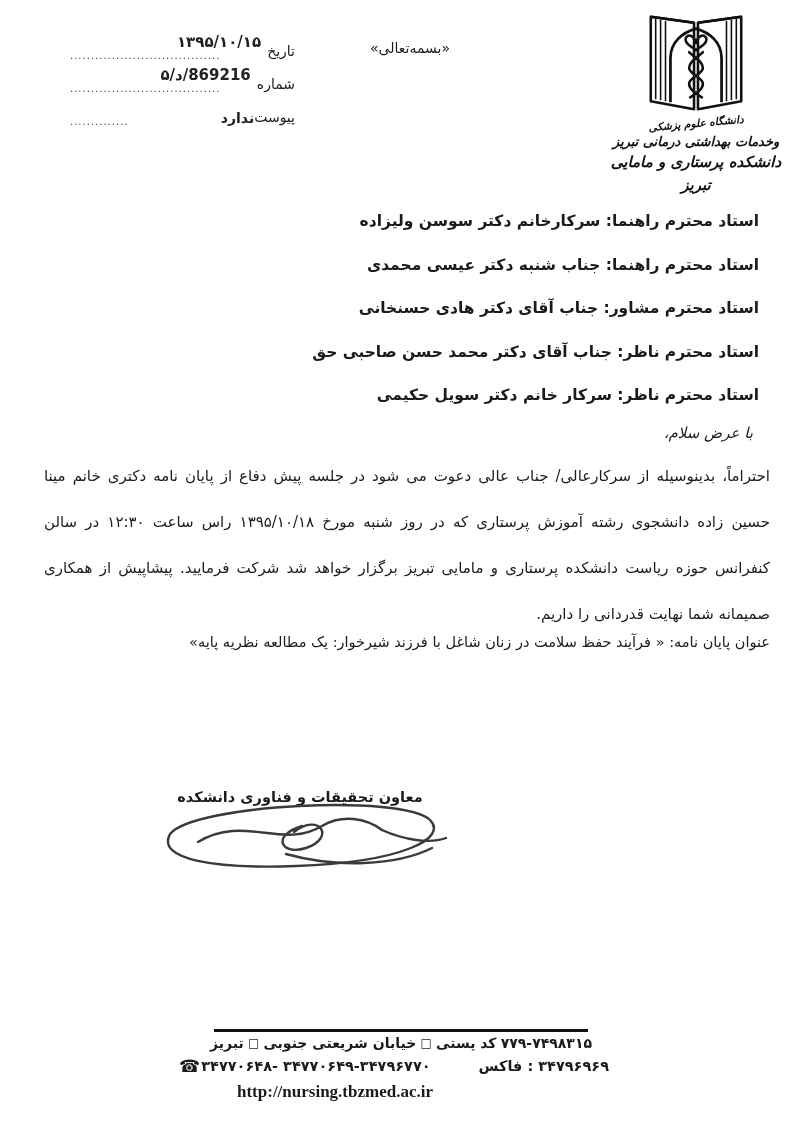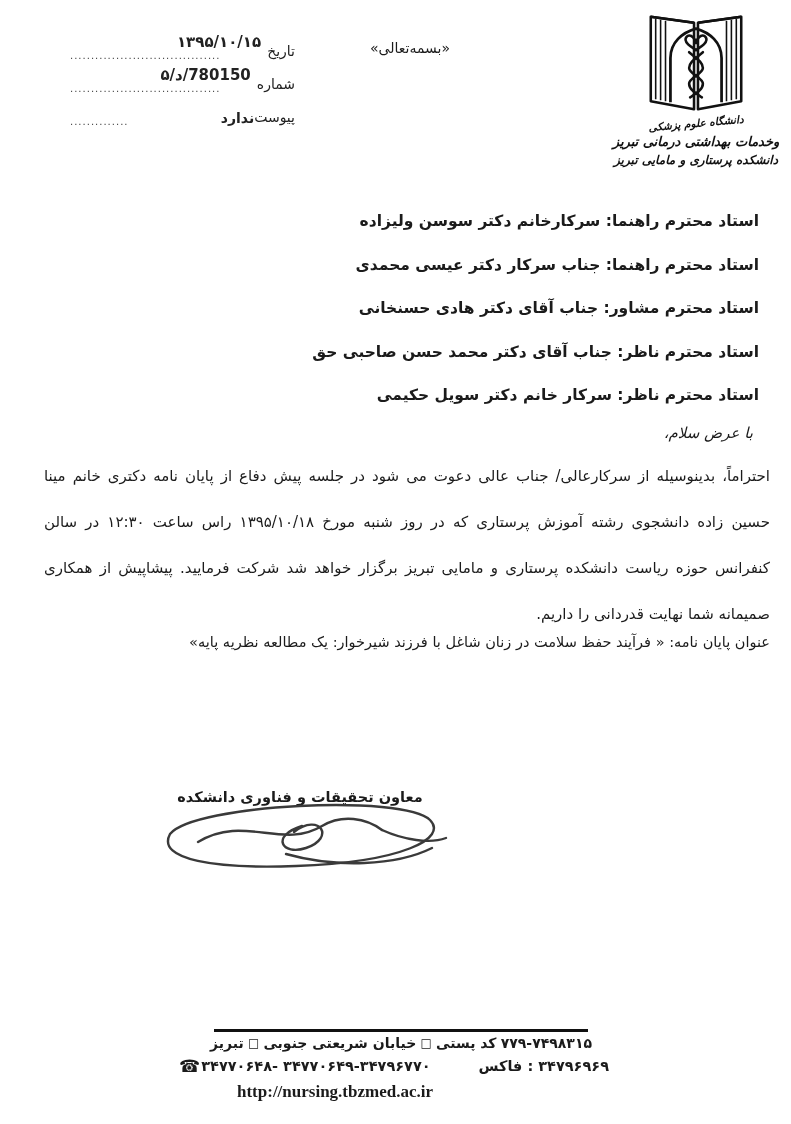--- a/index.html
+++ b/index.html
@@ -18,21 +18,21 @@
   .val-inline { font-weight:600; font-size:14px; margin-bottom:1px; }
   .ltrnum { direction:ltr; unicode-bidi:bidi-override; }
   
   .bismillah { position:absolute; top:40px; left:330px; width:160px; text-align:center; font-size:14px; direction:rtl; }
   
   .logo { position:absolute; top:6px; left:610px; width:172px; text-align:center; }
   .logo svg { display:block; margin:0 auto; }
   .cap { direction:rtl; font-weight:bold; font-style:italic; line-height:1.5; color:#111; }
   .cap1 { font-size:10.5px; transform:rotate(-5deg); margin-top:-2px; }
   .cap2 { font-size:13px; }
-  .cap3 { font-size:12px; }
+  .cap3 { font-size:15px; }
   
   .recipients { position:absolute; top:212px; right:32px; left:40px; direction:rtl; text-align:right; font-weight:bold; font-size:15.5px; }
   .recipients .rline { height:43.5px; }
   .greeting { position:absolute; top:424px; right:38px; direction:rtl; font-style:italic; font-size:15px; font-weight:normal; }
   
   .body-par { position:absolute; top:453px; right:21px; left:44px; direction:rtl; text-align:justify; line-height:46px; font-size:15px; }
   .thesis { position:absolute; top:634px; right:21px; left:44px; direction:rtl; text-align:right; font-size:14.5px; }
   
   .sig-name  { position:absolute; top:762px; left:148px; width:324px; text-align:center; direction:rtl; font-weight:bold; font-size:15.5px; }
   .sig-title { position:absolute; top:789px; left:138px; width:324px; text-align:center; direction:rtl; font-weight:bold; font-size:14.5px; }
@@ -61,21 +61,21 @@
       <span class="flabel">تاریخ</span>
       <span class="leader">
         <span class="dots">....................................</span>
         <span class="val">۱۳۹۵/۱۰/۱۵</span>
       </span>
     </div>
     <div class="frow">
       <span class="flabel">شماره</span>
       <span class="leader">
         <span class="dots">....................................</span>
-        <span class="val ltrnum">۵/د/780150</span>
+        <span class="val ltrnum">۵/د/869216</span>
       </span>
     </div>
     <div class="frow">
       <span class="flabel">پیوست</span>
       <span class="val-inline">ندارد</span>
       <span class="leader">
         <span class="dots">..............</span>
       </span>
     </div>
   </div>
@@ -100,21 +100,21 @@
         <path d="M67 46 C60 52 53 56 53 62 C53 68 67 72 67 78 C67 84 60 88 54 92"></path>
       </g>
     </svg>
     <div class="cap cap1">دانشگاه علوم پزشکی</div>
     <div class="cap cap2">وخدمات بهداشتی درمانی تبریز</div>
     <div class="cap cap3">دانشکده پرستاری و مامایی تبریز</div>
   </div>
 
   <div class="recipients">
     <div class="rline">استاد محترم راهنما: سرکارخانم دکتر سوسن ولیزاده</div>
-    <div class="rline">استاد محترم راهنما: جناب سرکار دکتر عیسی محمدی</div>
+    <div class="rline">استاد محترم راهنما: جناب شنبه دکتر عیسی محمدی</div>
     <div class="rline">استاد محترم مشاور: جناب آقای دکتر هادی حسنخانی</div>
     <div class="rline">استاد محترم ناظر: جناب آقای دکتر محمد حسن صاحبی حق</div>
     <div class="rline">استاد محترم ناظر: سرکار خانم دکتر سویل حکیمی</div>
   </div>
 
   <div class="greeting">با عرض سلام،</div>
 
   <div class="body-par">احتراماً، بدینوسیله از سرکارعالی/ جناب عالی دعوت می شود در جلسه پیش دفاع از پایان نامه دکتری خانم مینا حسین زاده دانشجوی رشته آموزش پرستاری  که در روز شنبه مورخ ۱۳۹۵/۱۰/۱۸ راس ساعت ۱۲:۳۰ در سالن کنفرانس حوزه ریاست دانشکده پرستاری و مامایی تبریز برگزار خواهد شد شرکت فرمایید. پیشاپیش از همکاری صمیمانه شما نهایت قدردانی را داریم.</div>
 
   <div class="thesis">عنوان پایان نامه: « فرآیند حفظ سلامت در زنان شاغل با فرزند شیرخوار: یک مطالعه نظریه پایه»</div>

